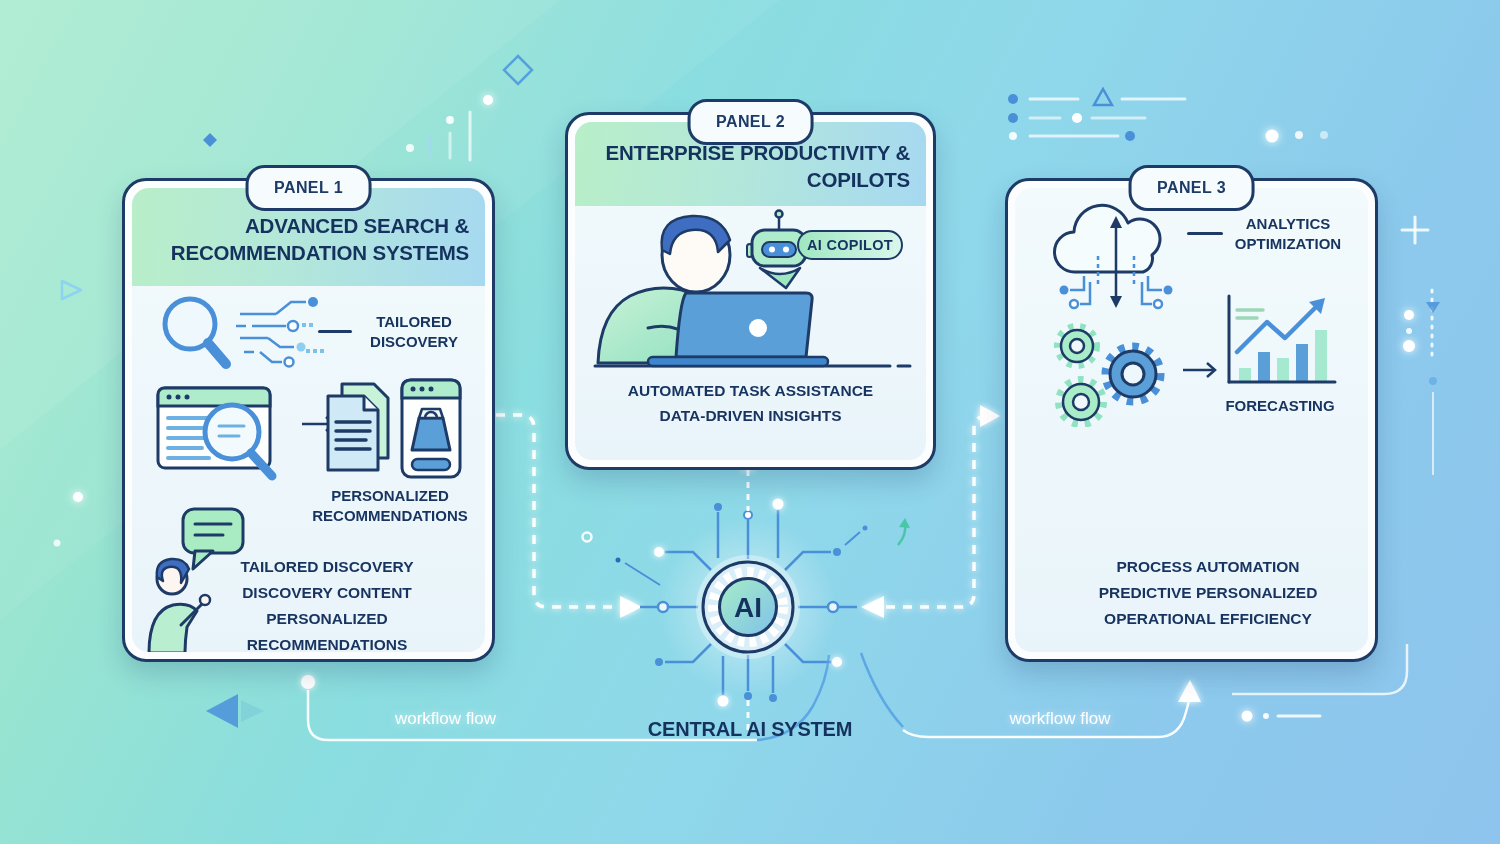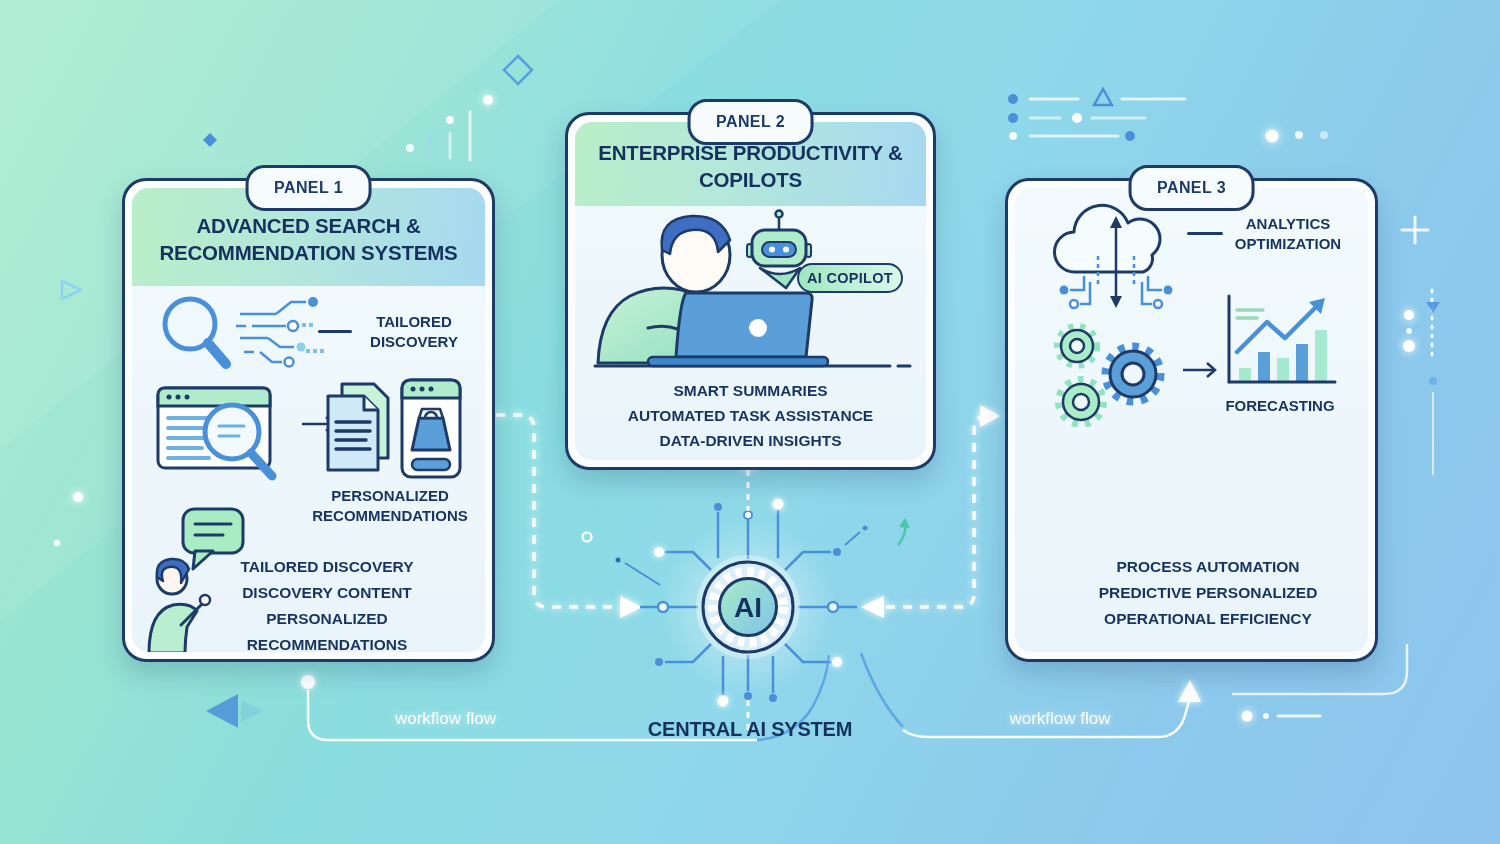--- a/index.html
+++ b/index.html
@@ -23,21 +23,21 @@
     position:absolute;left:50%;transform:translateX(-50%);top:-16px;z-index:8;
     background:#f6fcfe;border:3px solid #1d3b66;border-radius:19px;
     padding:11px 26px;font-size:16px;font-weight:700;color:#1d3b66;
     letter-spacing:.4px;white-space:nowrap;
   }
   .panel-header{
     display:flex;align-items:center;justify-content:center;text-align:center;
     background:linear-gradient(95deg,#b9eec9 0%,#b3e7da 45%,#a6d9f0 100%);
     padding:16px 16px 10px 16px;box-sizing:border-box;
   }
-  .panel-title{font-size:20.5px;line-height:1.3;font-weight:700;color:#15325e;letter-spacing:-.2px;}
+  .panel-title{font-size:20.5px;line-height:1.3;font-weight:700;color:#15325e;letter-spacing:-.2px;text-align:right;}
   .panel-body{position:relative;}
   .abs{position:absolute;}
   .feature-label{font-size:15px;font-weight:700;color:#17335f;text-align:center;line-height:1.35;}
   .dash-line{height:3px;background:#1d3b66;border-radius:2px;}
   .panel-list{color:#17335f;font-weight:700;text-align:center;}
   .panel-list div{font-size:15.5px;line-height:26px;}
 
   
   .central-title{
     position:absolute;left:600px;top:718px;width:300px;text-align:center;
@@ -48,21 +48,21 @@
     text-shadow:0 0 8px rgba(255,255,255,.65);
   }
   .wl-left{left:383px;top:709px;width:125px;text-align:center;}
   .wl-right{left:1000px;top:709px;width:120px;text-align:center;}
 
   .copilot-badge{
     position:absolute;left:222px;top:24px;width:106px;height:30px;z-index:3;
     border:2.5px solid #1d3b66;border-radius:16px;box-sizing:border-box;
     background:linear-gradient(90deg,#9fe7c0 0%,#d9f7ec 100%);
     display:flex;align-items:center;justify-content:center;
-    font-size:14.5px;font-weight:700;color:#17335f;letter-spacing:.3px;margin-top:33px;
+    font-size:14.5px;font-weight:700;color:#17335f;letter-spacing:.3px;
   }
   .hub-glow{
     position:absolute;left:658px;top:517px;width:180px;height:180px;border-radius:50%;
     background:radial-gradient(circle,rgba(255,255,255,.55) 0%,rgba(255,255,255,0) 70%);z-index:2;
   }
 </style>
 </head>
 <body>
 
 <div class="canvas">
@@ -391,21 +391,20 @@
             <rect x="216" y="38" width="5" height="13" rx="2.5" fill="#aeeccb" stroke="#1d3b66" stroke-width="2"></rect>
             <rect x="162" y="24" width="54" height="36" rx="13" fill="#aeeccb" stroke="#1d3b66" stroke-width="3"></rect>
             <rect x="172" y="36" width="34" height="15" rx="7.5" fill="#4a90d9" stroke="#1d3b66" stroke-width="2"></rect>
             <circle cx="182" cy="43.5" r="3" fill="#ffffff"></circle>
               <circle cx="196" cy="43.5" r="3" fill="#ffffff"></circle>
             <path d="M170,62 Q190,74 210,62 L196,82 Z" fill="#9fe7c0" stroke="#1d3b66" stroke-width="2.5" stroke-linejoin="round"></path>
           </g>
         </svg>
         <div class="copilot-badge">AI COPILOT</div>
         <div class="panel-list abs" style="left:0;top:172px;width:100%">
-          <div style="line-height:25px">SMART SUMMARIES</div>
           <div style="line-height:25px">AUTOMATED TASK ASSISTANCE</div>
           <div style="line-height:25px">DATA-DRIVEN INSIGHTS</div>
         </div>
       </div>
     </div>
   </div>
 
   <div class="panel" style="left:1005px;top:178px;width:373px;height:484px">
     <div class="panel-badge">PANEL 3</div>
     <div class="panel-inner">

